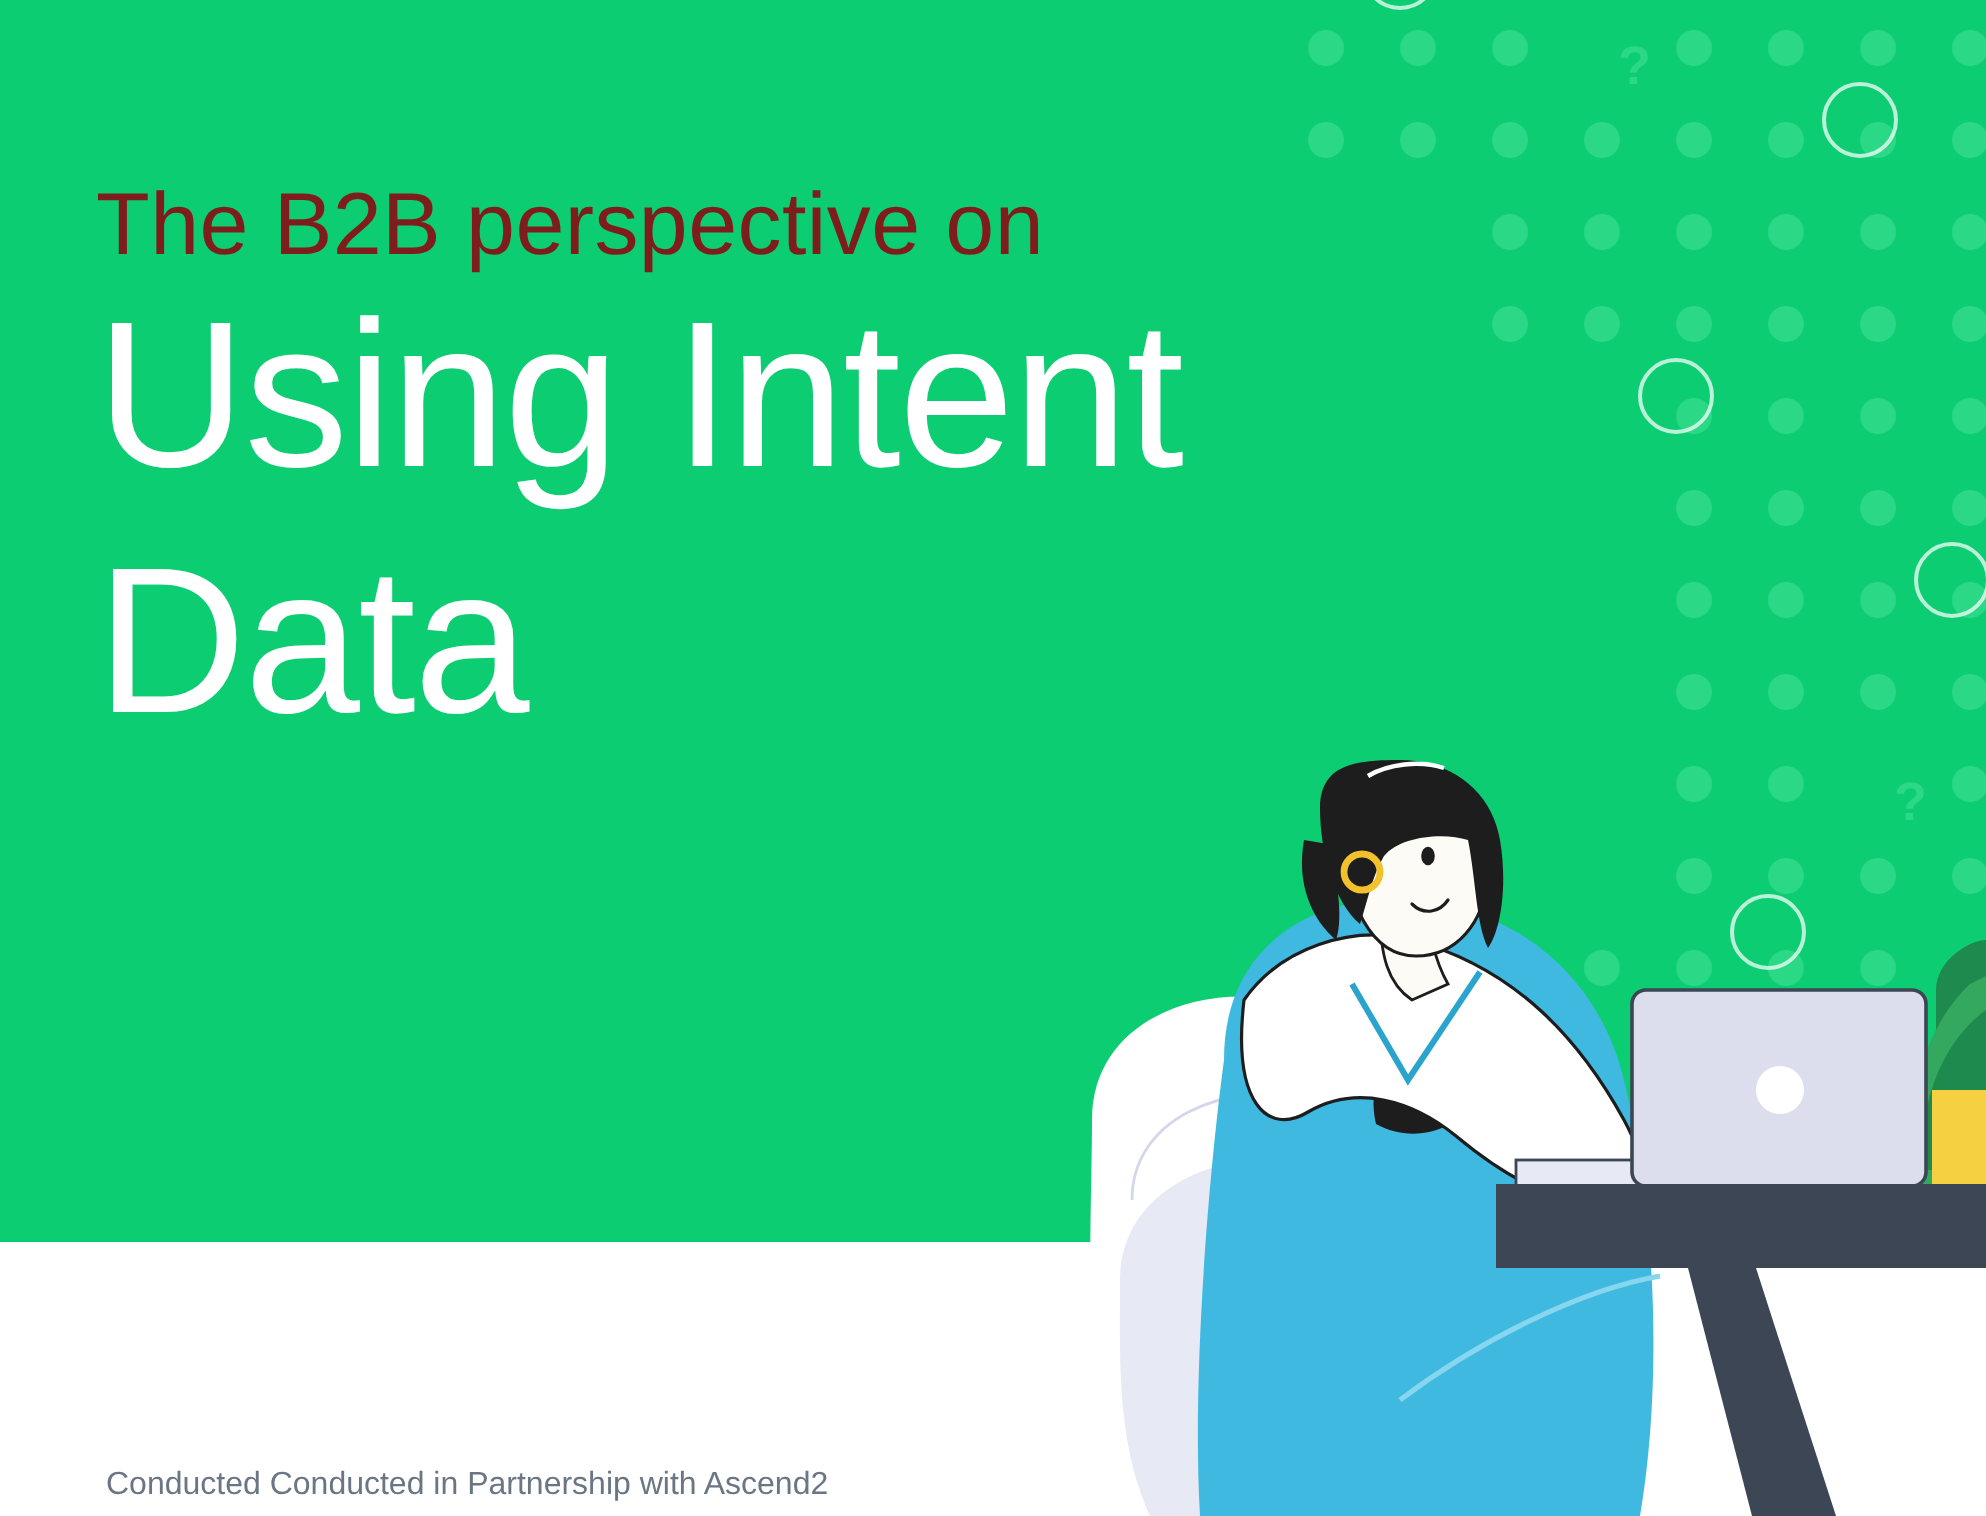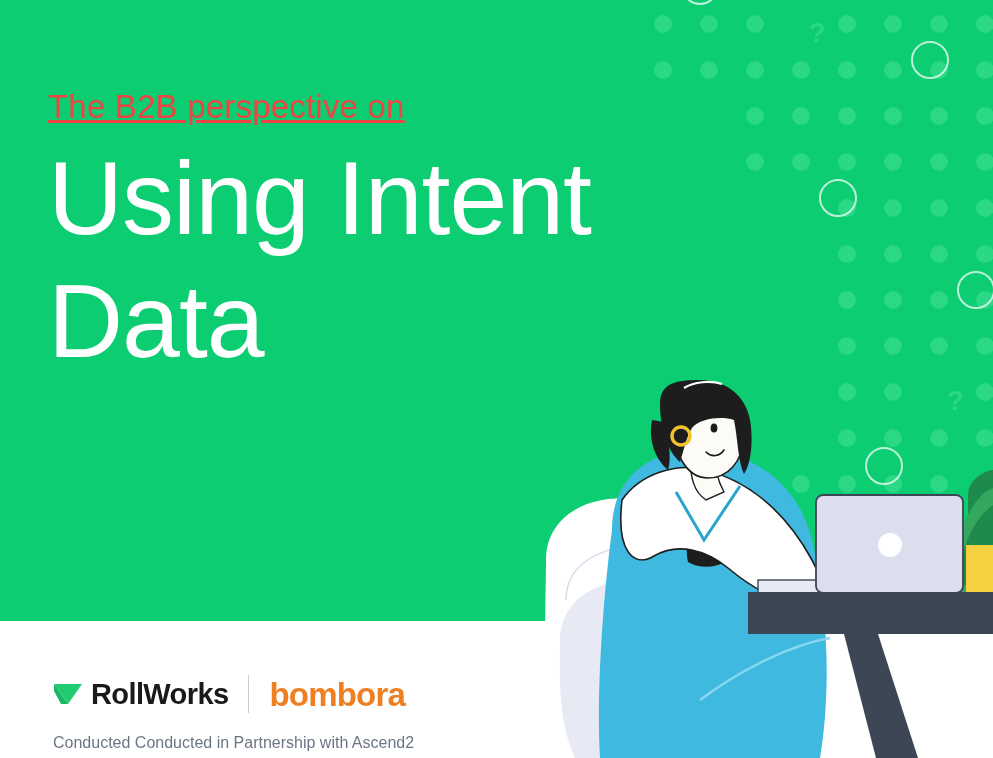--- a/index.html
+++ b/index.html
@@ -60,26 +60,25 @@
     font-size: 27px;
     font-weight: 700;
     line-height: 1;
   }
 
   
   .kicker {
     position: absolute;
     left: 48px;
     top: 88px;
-    color: #ef4444;
-    font-size: 33px;
+    color: #7f1d1d;
+    font-size: 44px;
     font-weight: 300;
     letter-spacing: 0.2px;
     white-space: nowrap;
-    text-decoration: underline;
   }
   .headline {
     position: absolute;
     left: 48px;
     top: 137px;
     width: 700px;
     color: #ffffff;
     font-size: 104px;
     font-weight: 400;
     line-height: 1.18;
@@ -273,25 +272,16 @@
       </g>
 
       <rect x="748" y="592" width="245" height="42" fill="#3d4654"></rect>
 
       <path d="M844 634 L878 634 L918 758 L876 758 Z" fill="#3d4654"></path>
 
     </g>
   </svg>
 
   <div class="footer">
-    <div class="logo-row">
-      <svg class="rw-mark" viewBox="0 0 30 24">
-        <path d="M1 2 L29 2 L15 22 Z" fill="#21cc70"></path>
-        <path d="M1 2 L15 22 L8 22 L1 9 Z" fill="#17b862"></path>
-      </svg>
-      <span class="rw-text">RollWorks</span>
-      <span class="divider"></span>
-      <span class="bombora-text">bombora</span>
-    </div>
     <div class="credit">Conducted Conducted in Partnership with Ascend2</div>
   </div>
 
 </div>
 
 </body></html>

